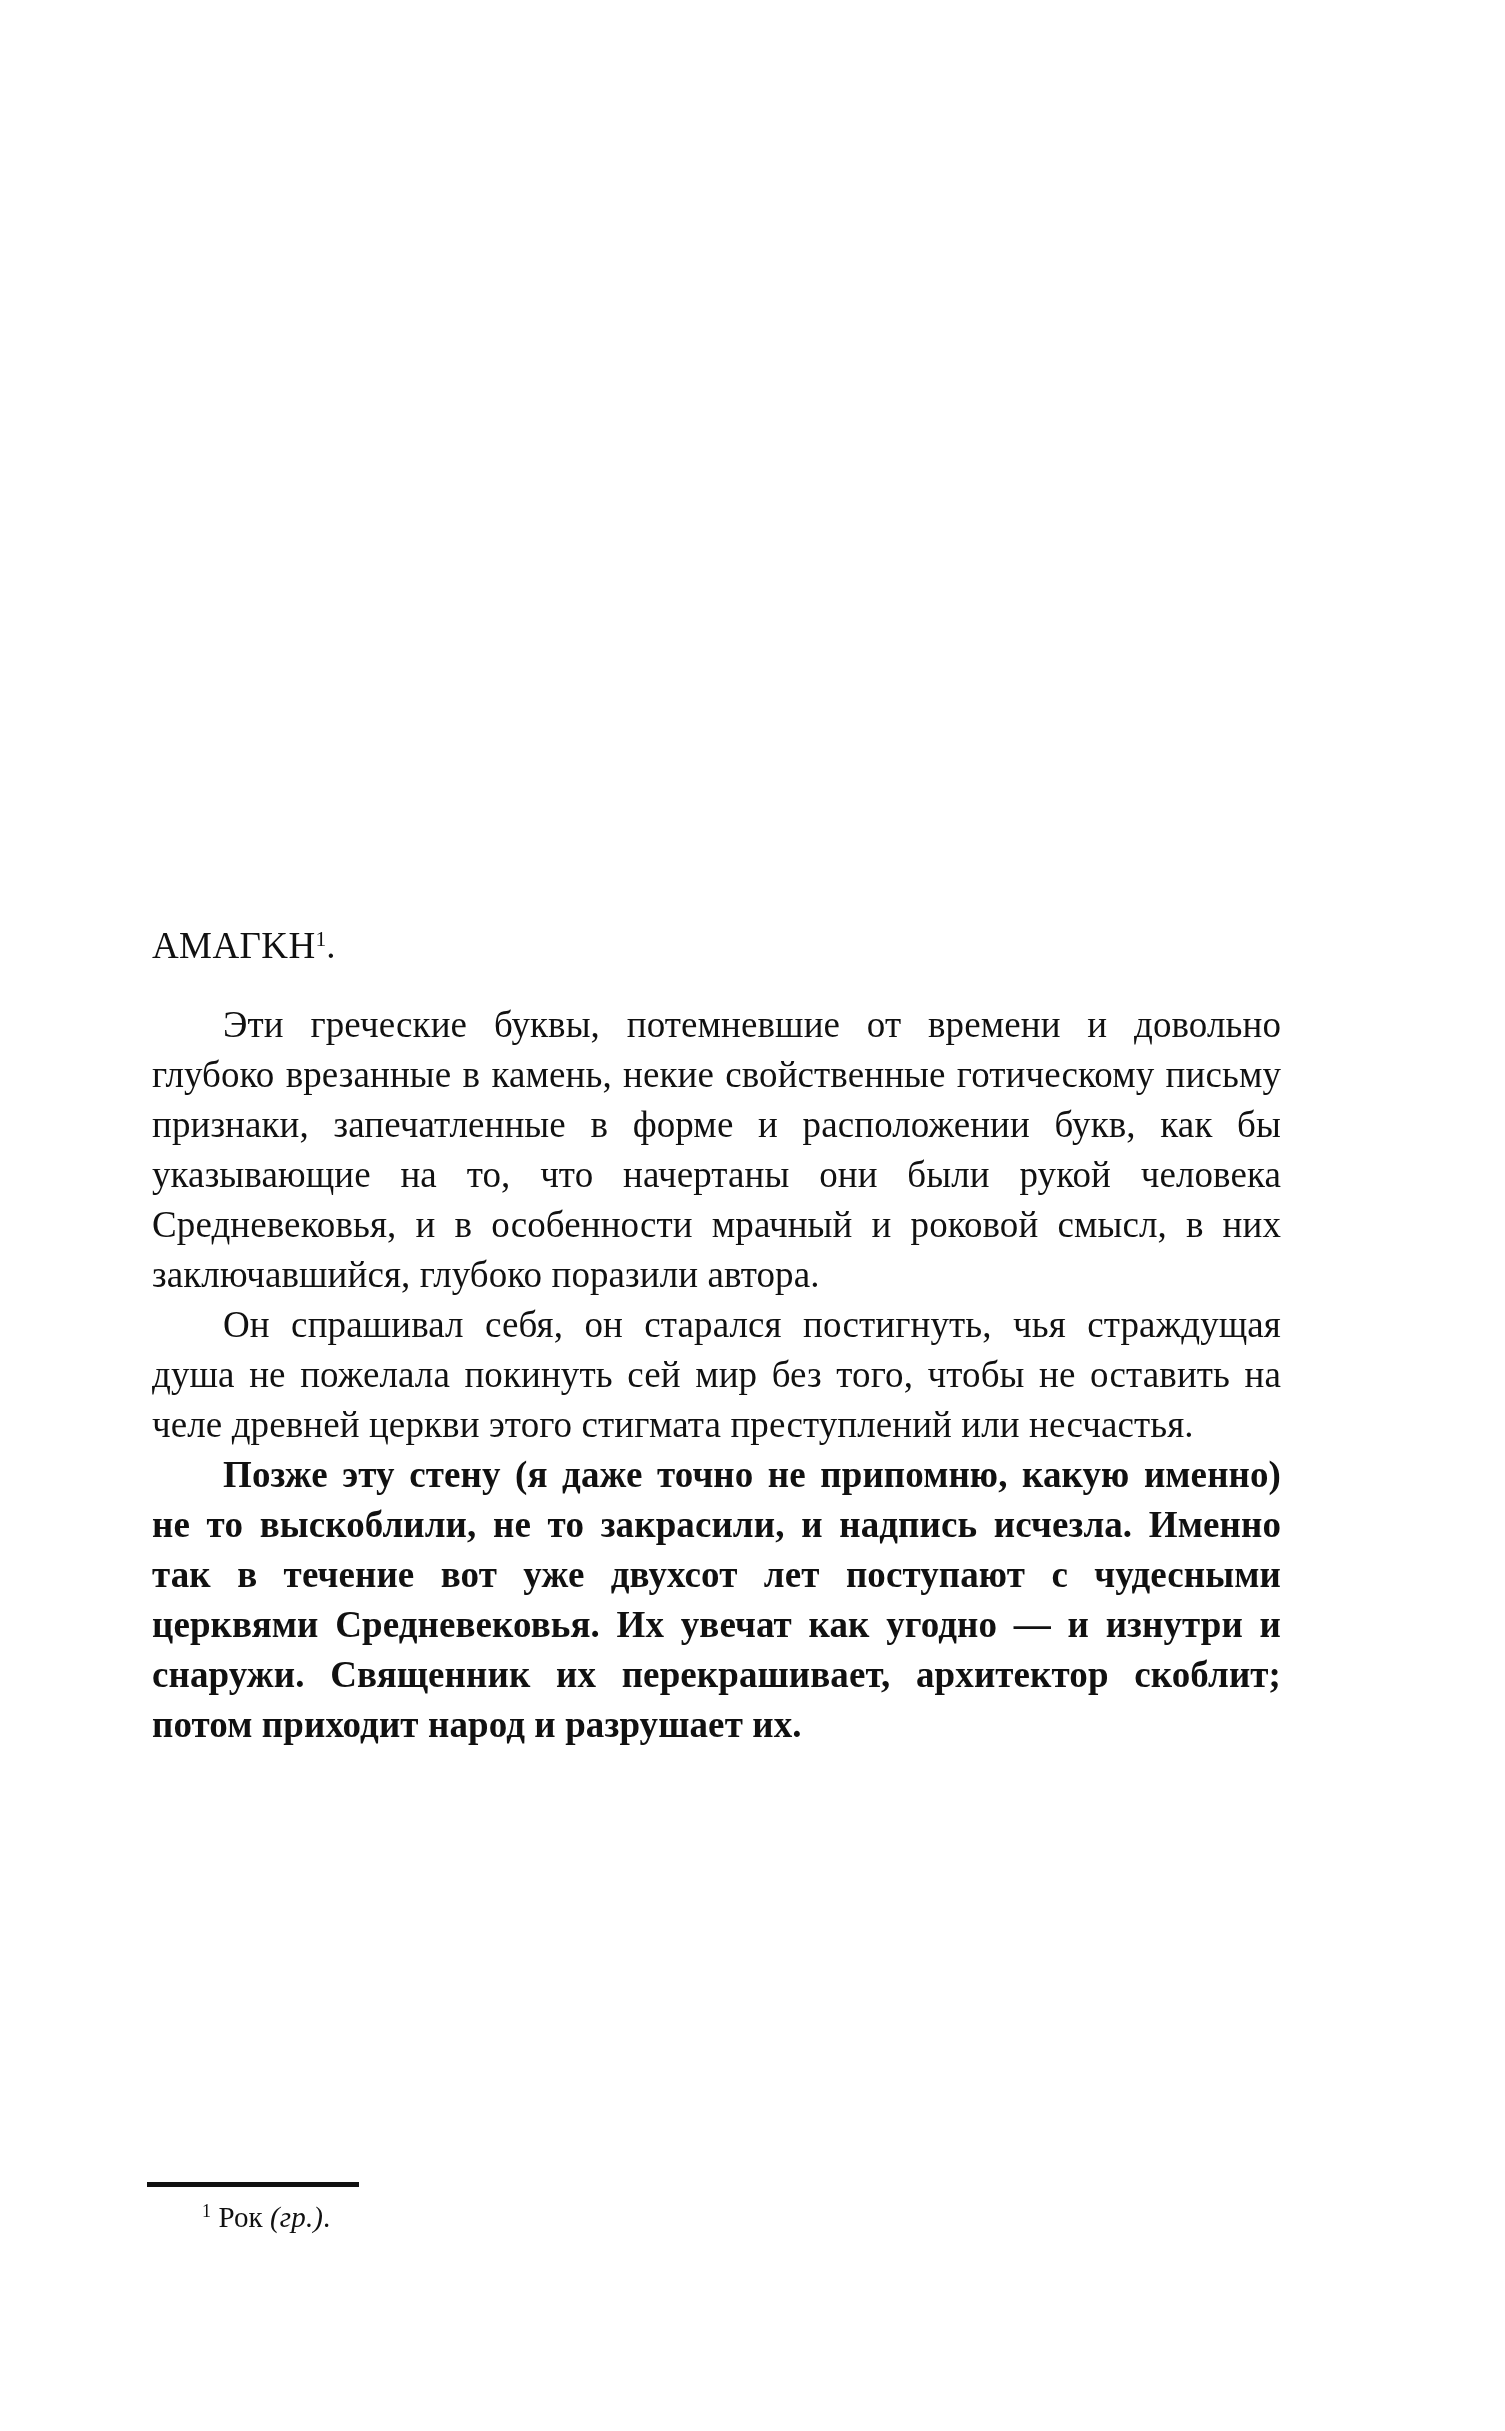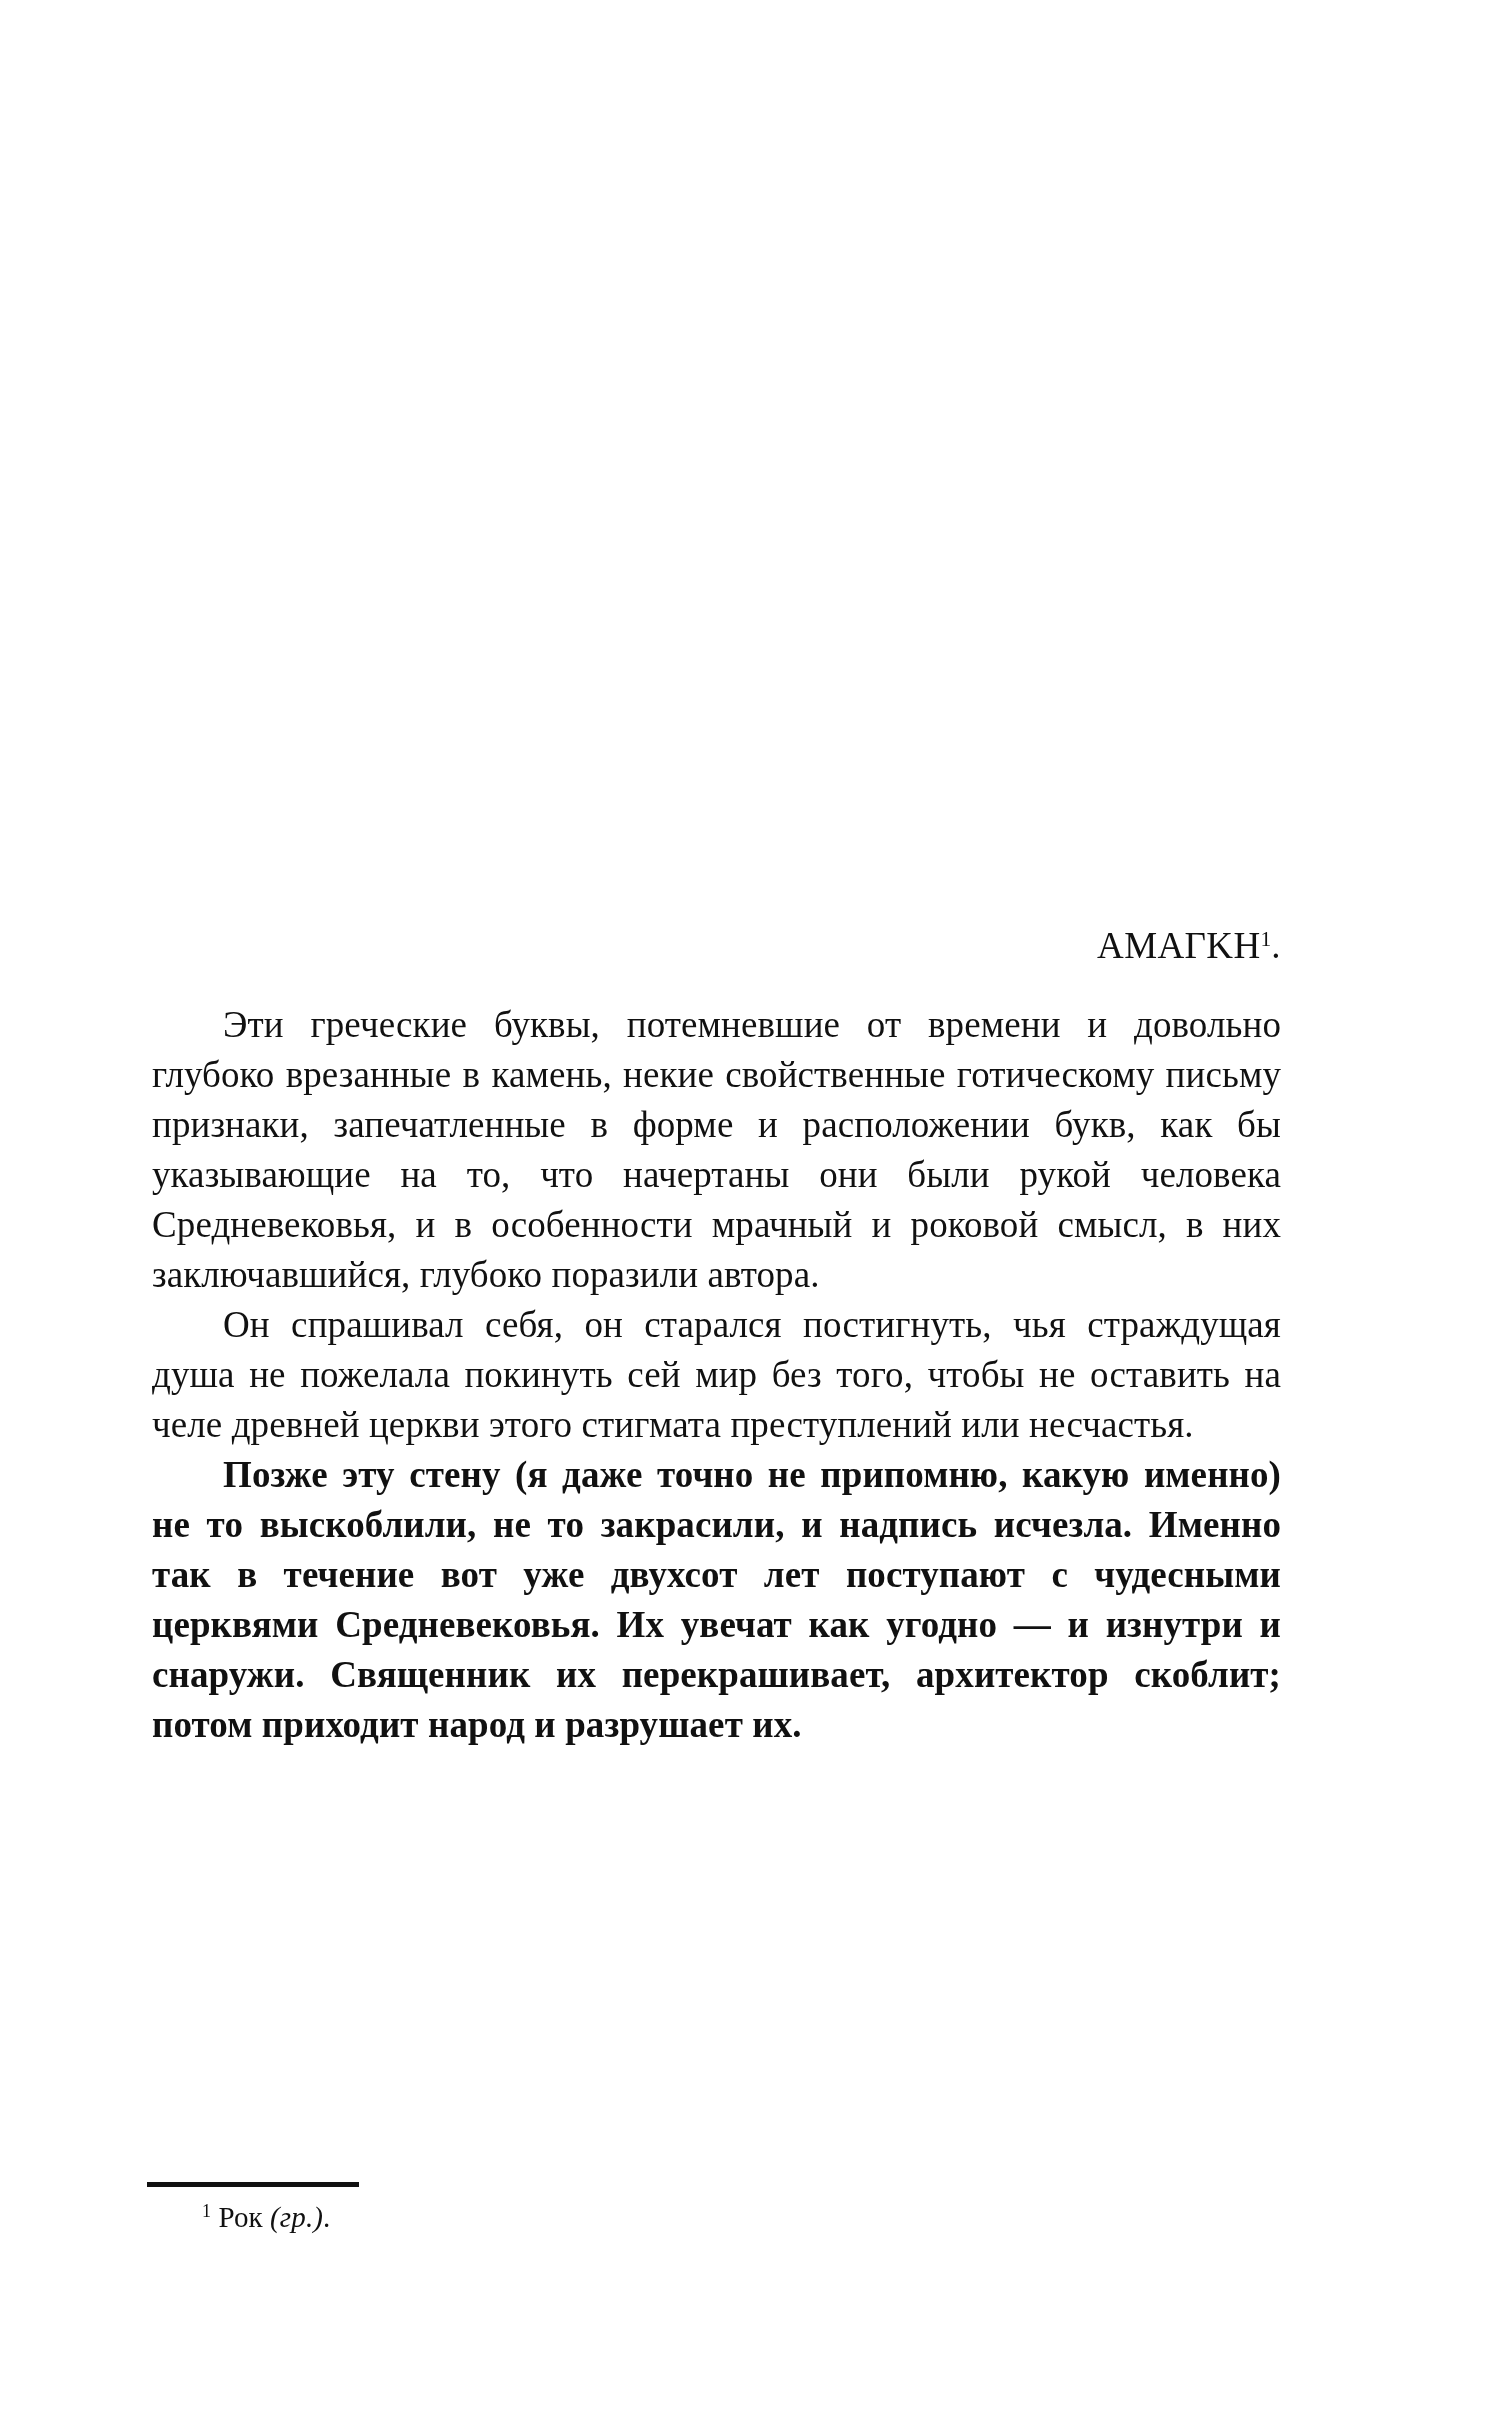--- a/index.html
+++ b/index.html
@@ -35,21 +35,21 @@
     letter-spacing: 0.1px;
   }
   .para.last-line-natural {
     text-align-last: left;
     font-weight: bold;
   }
   .display-word {
     margin: 0;
     font-size: 37px;
     line-height: 50px;
-    text-align: right;
+    text-align: left;
     text-indent: 0;
     padding-top: 35px;
     padding-bottom: 29px;
     letter-spacing: 0.4px;
   }
   .display-word sup {
     font-size: 0.58em;
     vertical-align: 0.58em;
     line-height: 0;
     letter-spacing: 0;

